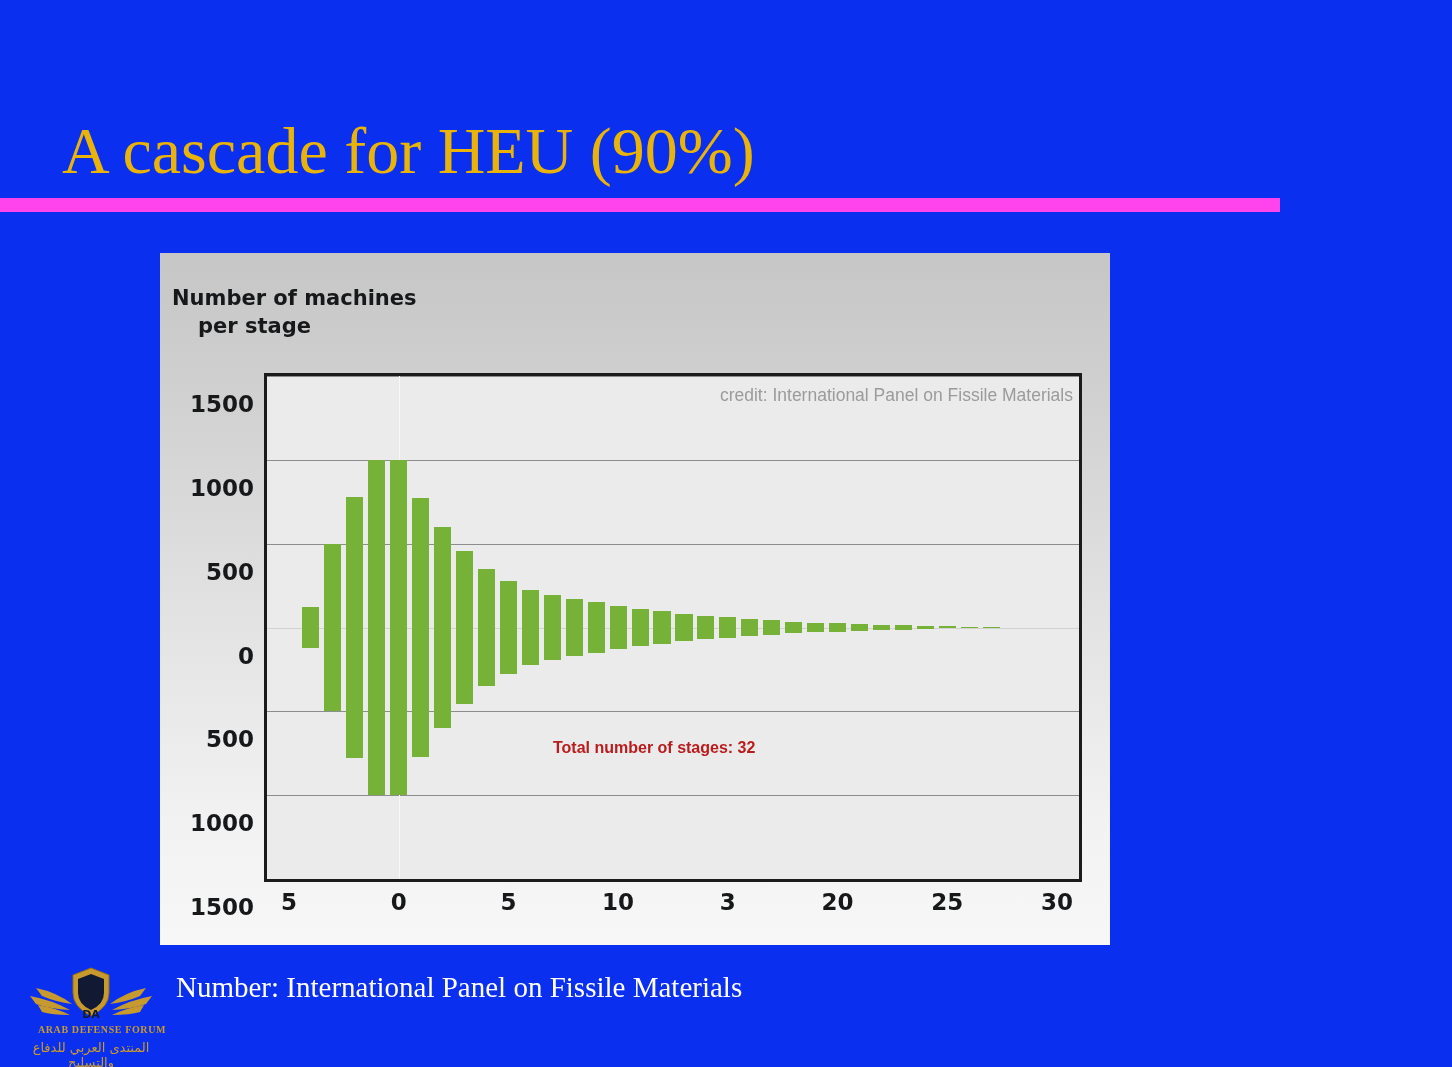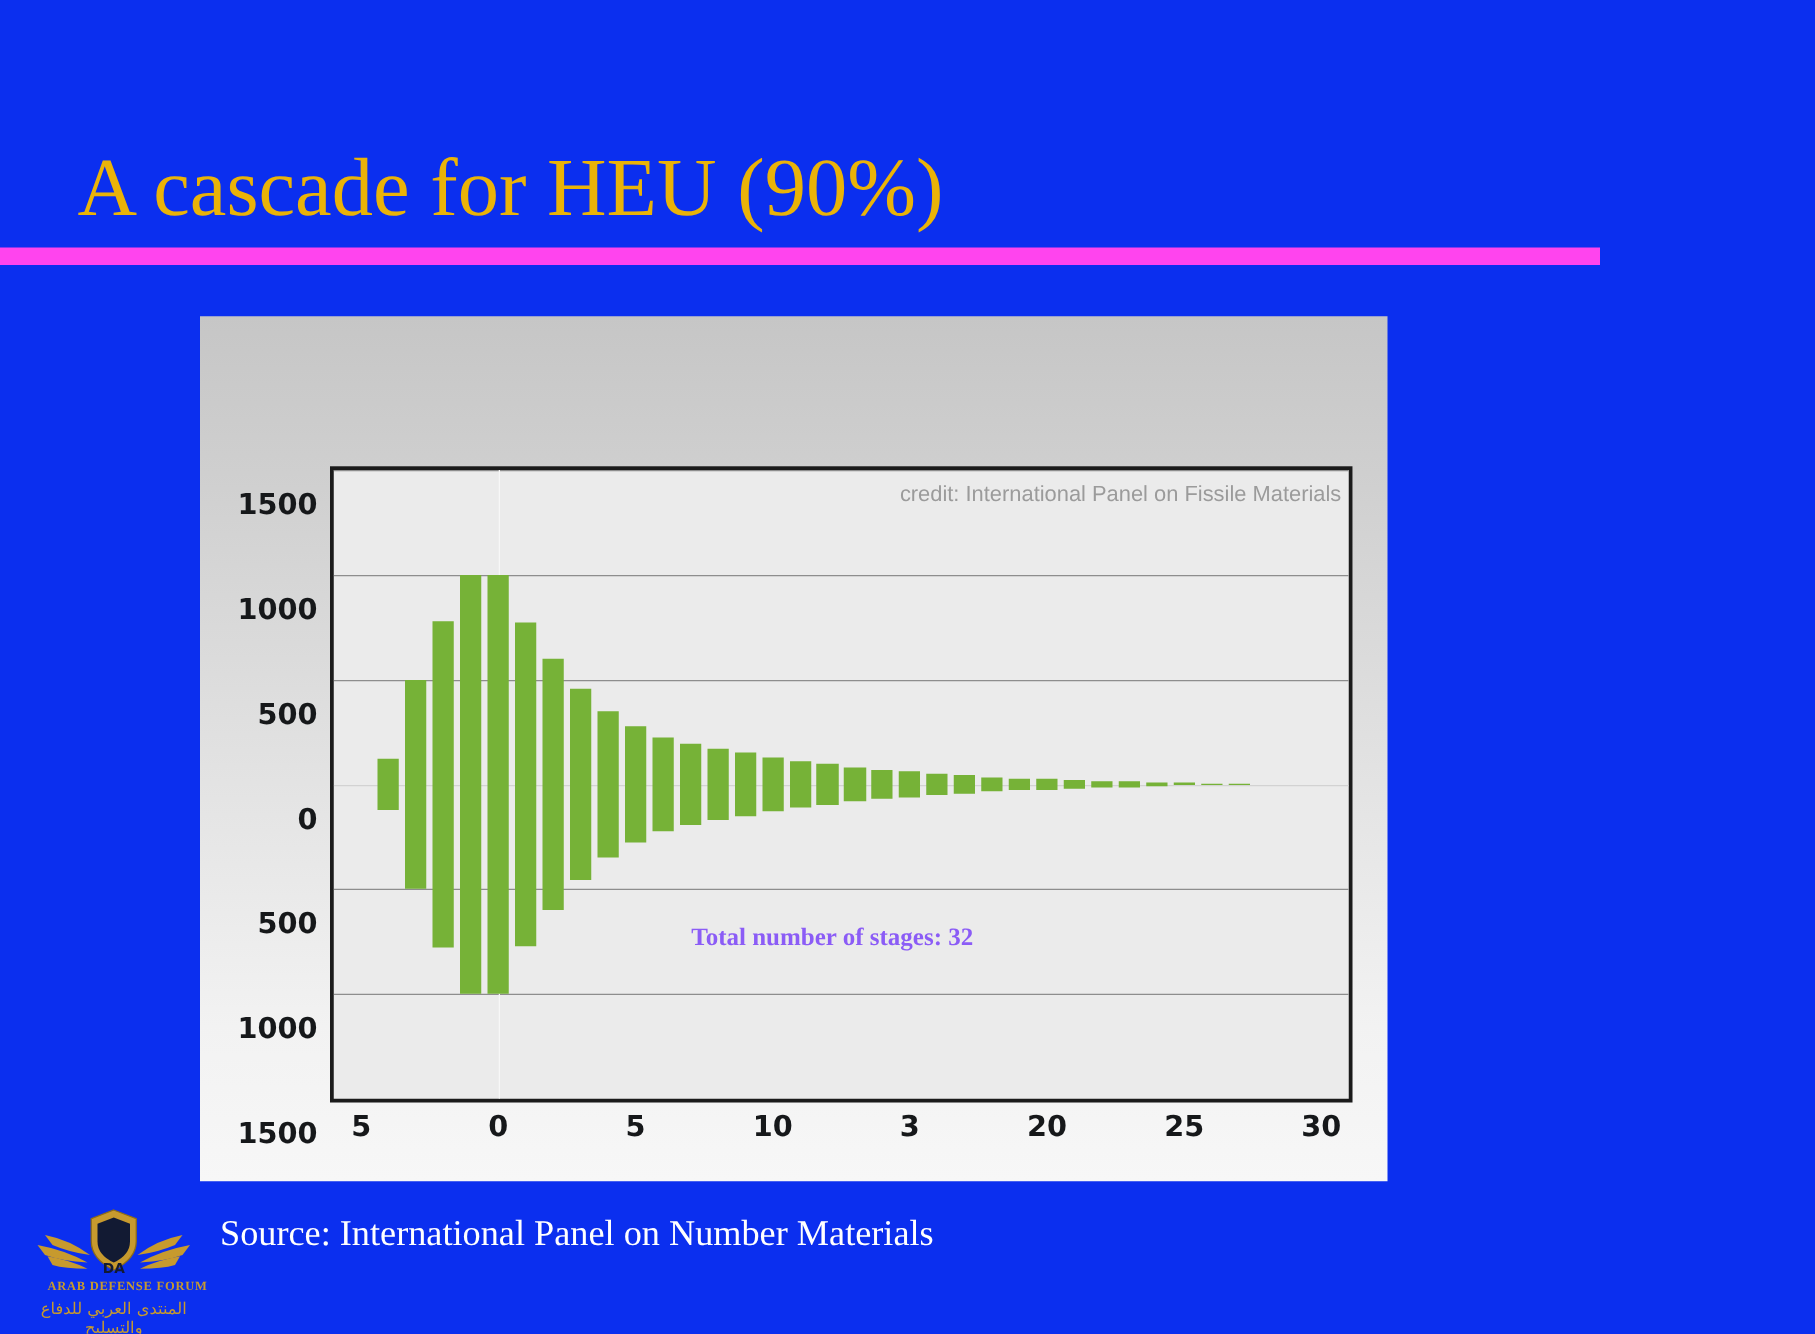--- a/index.html
+++ b/index.html
@@ -104,24 +104,24 @@
     top: 9px;
     font-family: Liberation Sans, sans-serif;
     font-size: 17.5px;
     color: #9b9b9b;
     white-space: nowrap;
   }
   #total-stages-text {
     position: absolute;
     left: 286px;
     top: 363px;
-    font-family: Liberation Serif, serif;
-    font-weight: bold;
-    font-size: 20px;
-    color: #8b5cf6;
+    font-family: Liberation Sans, sans-serif;
+    font-weight: bold;
+    font-size: 16px;
+    color: #b91c1c;
     white-space: nowrap;
   }
 
   
   .ytick {
     position: absolute;
     right: 856px;
     font-family: "DejaVu Sans", sans-serif;
     font-weight: bold;
     font-size: 23px;
@@ -196,20 +196,24 @@
   }
 </style>
 </head>
 <body>
 
 <div id="slide-title">A cascade for HEU (90%)</div>
 <div id="title-rule"></div>
 
 <div id="figure-panel">
 
+  <div id="axis-caption">
+    <span>Number of machines</span>
+    <span class="line2">per stage</span>
+  </div>
 
   <div id="ytick-layer">
       <div class="ytick" style="top: 123px;">1500</div>
       <div class="ytick" style="top: 206.833px;">1000</div>
       <div class="ytick" style="top: 290.667px;">500</div>
       <div class="ytick" style="top: 374.5px;">0</div>
       <div class="ytick" style="top: 458.333px;">500</div>
       <div class="ytick" style="top: 542.167px;">1000</div>
       <div class="ytick" style="top: 626px;">1500</div>
     </div>
@@ -268,21 +272,21 @@
         <div class="bar" style="left: 671.765px; width: 17.1178px; top: 250.494px; height: 2.012px; background: rgb(118, 178, 55);"></div>
         <div class="bar" style="left: 693.711px; width: 17.1178px; top: 250.829px; height: 1.34133px; background: rgb(118, 178, 55);"></div>
         <div class="bar" style="left: 715.657px; width: 17.1178px; top: 251.165px; height: 1.2px; background: rgb(118, 178, 55);"></div>
       </div>
     <div id="credit-text">credit: International Panel on Fissile Materials</div>
     <div id="total-stages-text">Total number of stages: 32</div>
   </div>
 
 </div>
 
-<div id="source-line">Source: International Panel on Number Materials</div>
+<div id="source-line">Number: International Panel on Fissile Materials</div>
 
 <div id="watermark">
   <svg width="150" height="66" viewBox="0 0 150 66">
     <path d="M75 6 L93 13 L93 31 Q93 45 75 54 Q57 45 57 31 L57 13 Z" fill="#c79a2e" stroke="#8f6d16" stroke-width="1"></path>
     <path d="M75 12 L88 17 L88 31 Q88 42 75 48 Q62 42 62 31 L62 17 Z" fill="#121a33"></path>
     <path d="M20 26 Q40 30 56 42 Q40 40 26 34 Z" fill="#c79a2e"></path>
     <path d="M14 34 Q36 38 54 48 Q34 47 20 42 Z" fill="#c79a2e"></path>
     <path d="M22 43 Q40 46 54 53 Q36 53 26 50 Z" fill="#c79a2e"></path>
     <path d="M130 26 Q110 30 94 42 Q110 40 124 34 Z" fill="#c79a2e"></path>
     <path d="M136 34 Q114 38 96 48 Q116 47 130 42 Z" fill="#c79a2e"></path>

